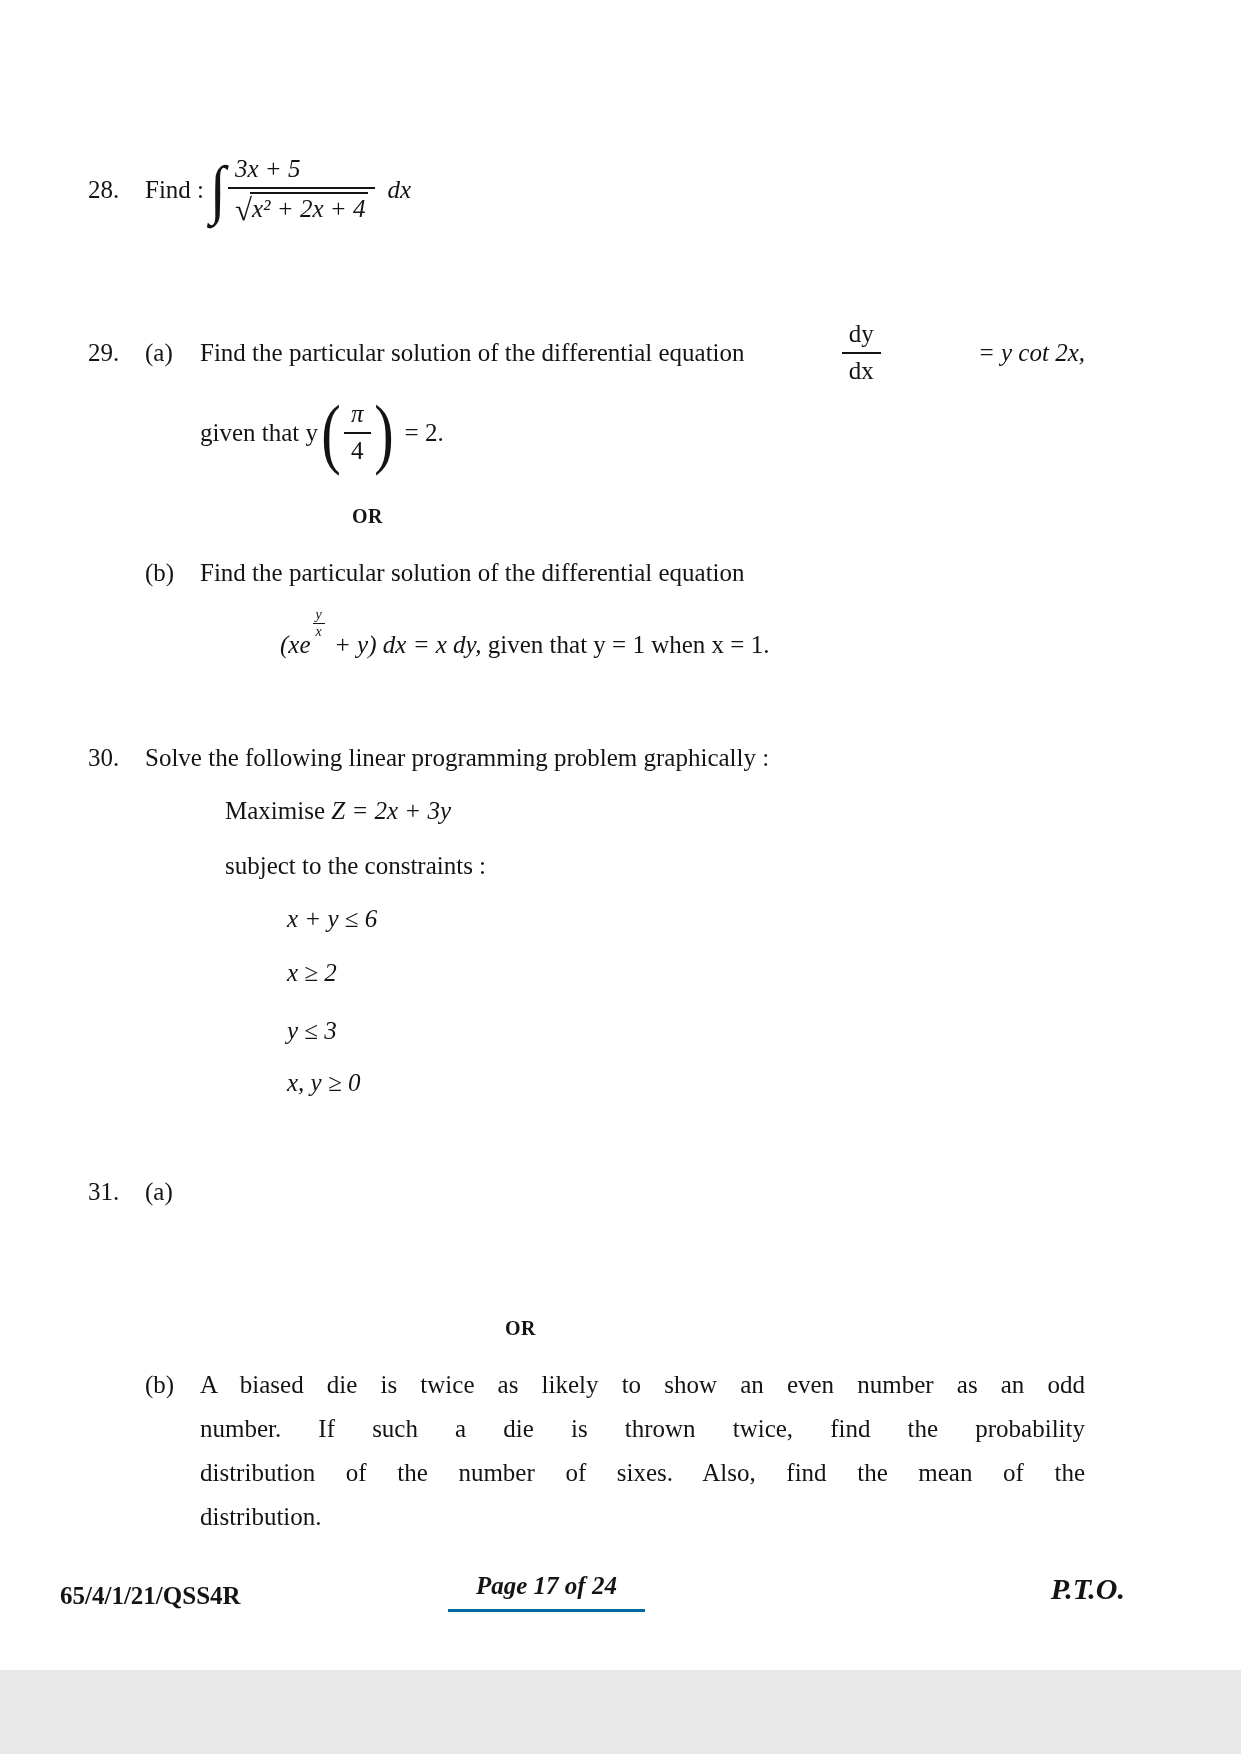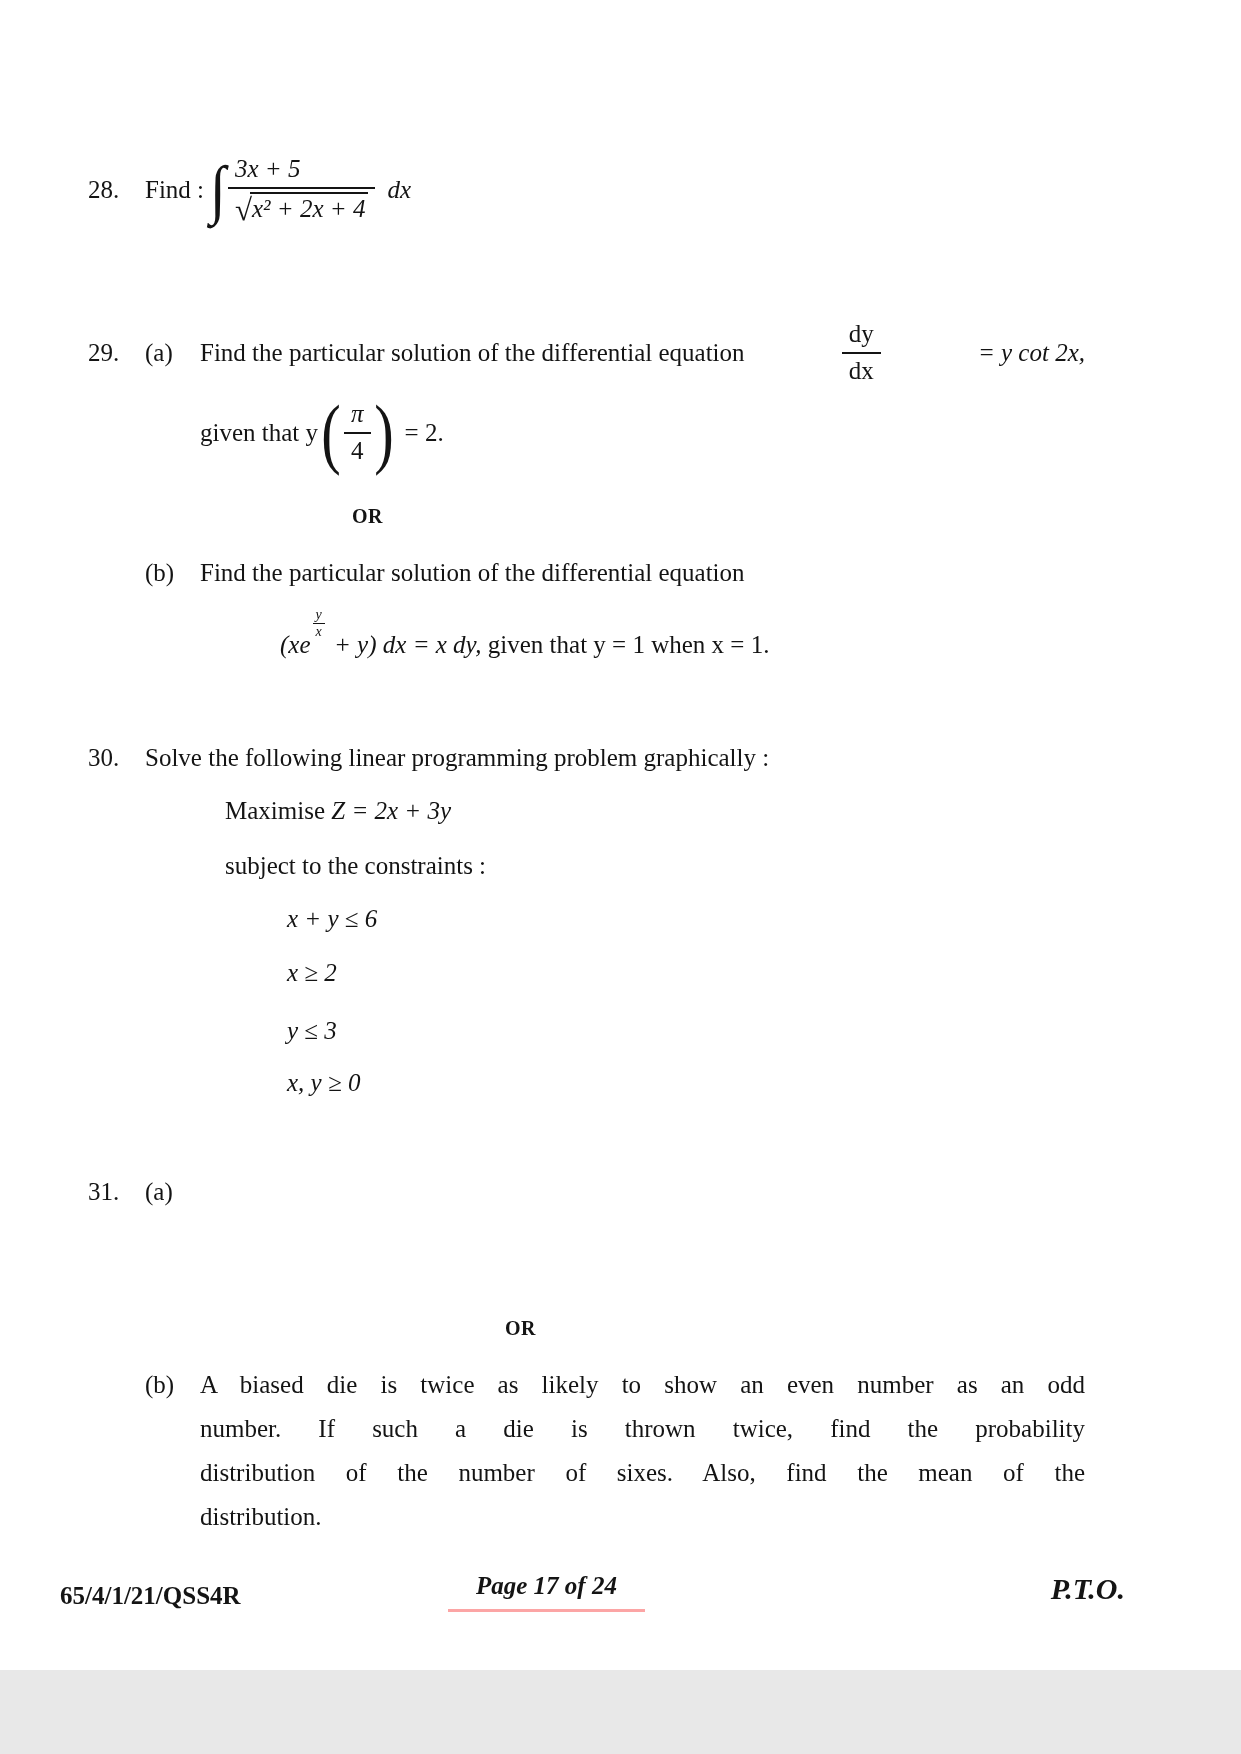--- a/index.html
+++ b/index.html
@@ -42,21 +42,21 @@
   .lines { width:885px; }
   .lineA { line-height:44px; }
   .jline { text-align:justify; text-align-last:justify; }
 
   .gap8 { margin-left:8px; } .gap12 { margin-left:12px; }
 
   
   .footer { position:absolute; left:60px; top:1572px; width:1065px; height:50px; font-weight:bold; }
   .f-left  { position:absolute; left:0; top:2px; font-size:25px;margin-top:8px; }
   .f-center{ position:absolute; left:388px; top:0; font-size:25px; font-style:italic;
-             padding:0 28px 9px; border-bottom:3px solid #fca5a5;text-align:right; }
+             padding:0 28px 9px; border-bottom:3px solid #0369a1;text-align:right; }
   .f-right { position:absolute; right:0; top:0; font-size:30px; font-style:italic; }
 </style>
 </head>
 <body>
 
 <div class="page">
 
   <div class="abs vcenter" style="left:88px; top:155px;">
     <span class="qnum">28.</span>
     <span>Find :</span>

